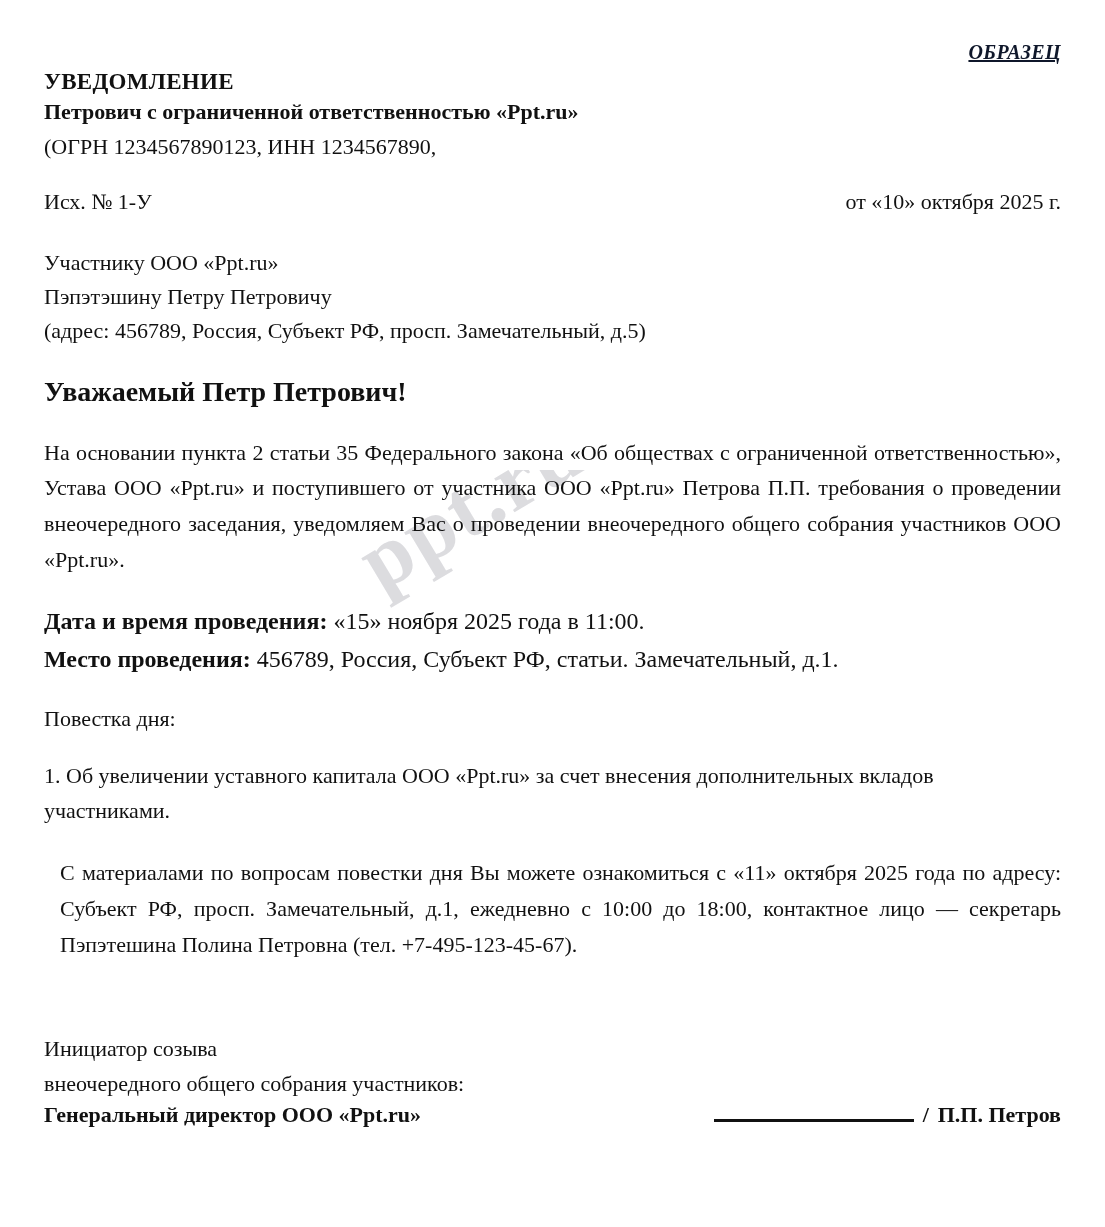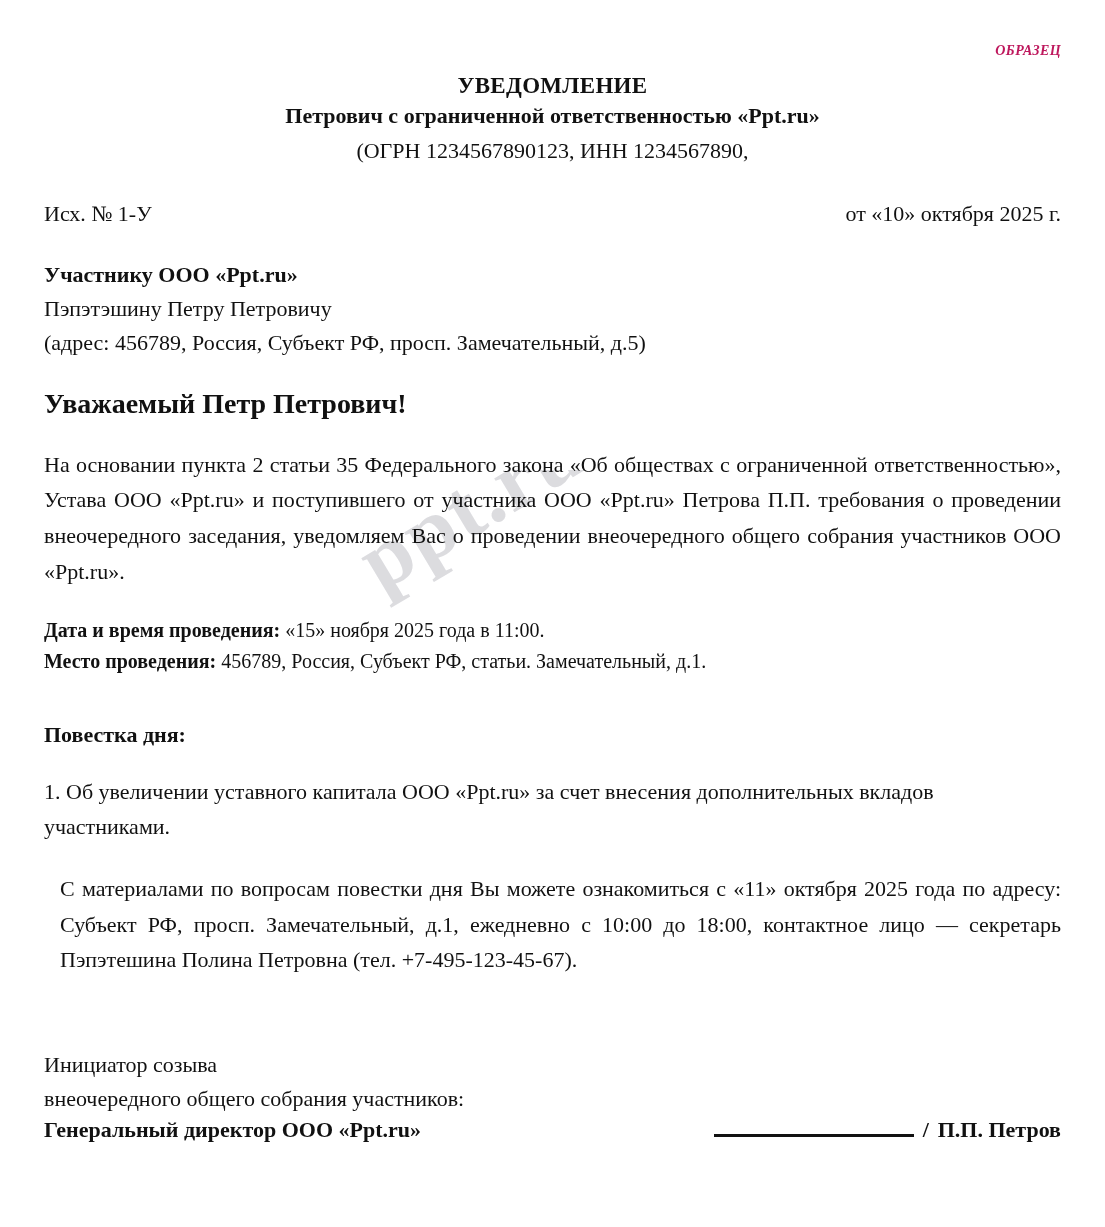--- a/index.html
+++ b/index.html
@@ -55,29 +55,30 @@
   .content { position: relative; z-index: 2; }
 
   
   .sample-row {
     padding-top: 41px;
     text-align: right;
   }
   .sample-tag {
     font-style: italic;
     font-weight: 700;
-    font-size: 14px;
+    font-size: 20px;
     letter-spacing: 0.4px;
-    color: #be185d;
+    color: #0f172a;
+    text-decoration: underline;
   }
 
   
   .title-block {
-    margin-top: 12px;
-    text-align: center;
+    margin-top: 3px;
+    text-align: left;
   }
   .doc-title {
     font-weight: 700;
     font-size: 23px;
     letter-spacing: 0.3px;
     line-height: 1.28;
   }
   .doc-subtitle {
     font-weight: 700;
     font-size: 22px;
@@ -96,34 +97,34 @@
     margin-top: 3px;
   }
   .doc-addr {
     font-weight: 400;
     font-size: 22px;
     line-height: 1.44;
   }
 
   
   .ref-row {
-    margin-top: 34px;
+    margin-top: 26px;
     display: flex;
     justify-content: space-between;
     align-items: baseline;
     font-size: 22px;
     gap: 20px;
   }
   .ref-no  { font-weight: 400; }
   .ref-date{ font-weight: 400; }
 
   
   .addressee { margin-top: 31px; }
   .addressee-title {
-    font-weight: 700;
+    font-weight: 400;
     font-size: 22px;
     line-height: 1.55;
   }
   .addressee-name,
   .addressee-address {
     font-weight: 400;
     font-size: 22px;
     line-height: 1.56;
   }
 
@@ -139,29 +140,29 @@
     margin-top: 27px;
     font-size: 22px;
     line-height: 1.62;
     text-align: justify;
     text-justify: inter-word;
   }
 
   
   .details { margin-top: 26px; }
   .detail-line {
-    font-size: 20px;
+    font-size: 24px;
     line-height: 1.56;
   }
   .detail-line b { font-weight: 700; }
 
   
   .agenda-heading {
-    margin-top: 44px;
-    font-weight: 700;
+    margin-top: 28px;
+    font-weight: 400;
     font-size: 22px;
   }
   .agenda-list { margin-top: 26px; }
   .agenda-item {
     font-size: 22px;
     line-height: 1.6;
     text-align: left;
   }
 
   

